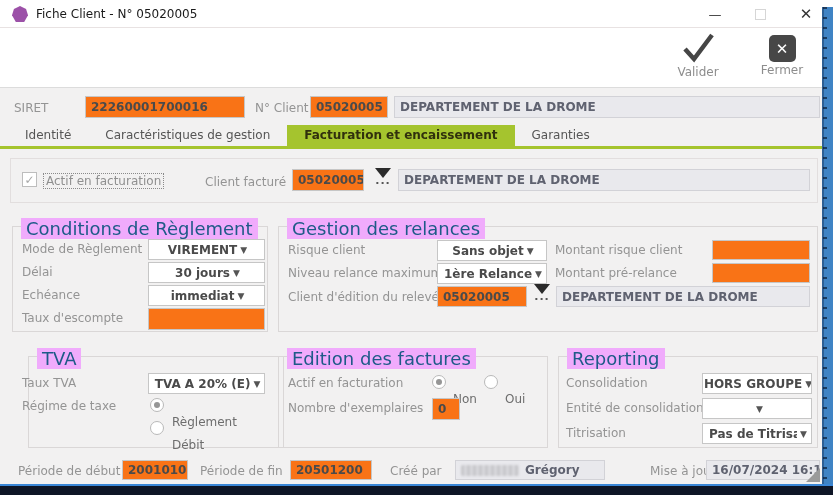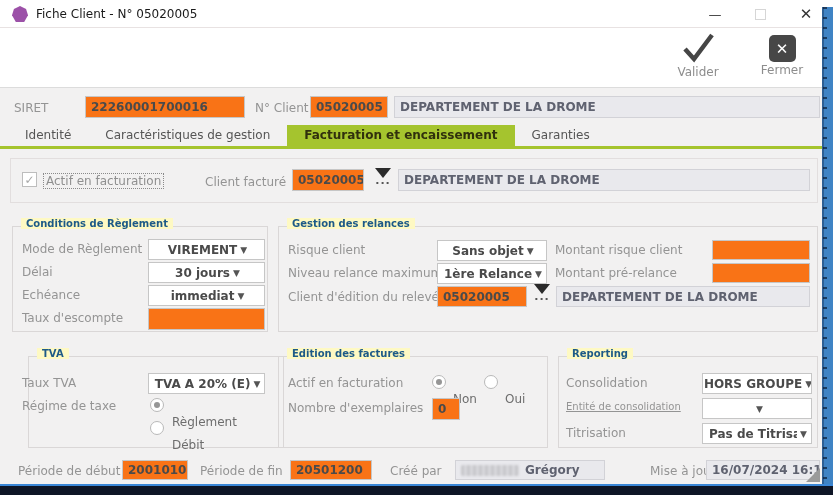--- a/index.html
+++ b/index.html
@@ -64,22 +64,22 @@
   .checkbox { position:absolute; width:15px; height:15px; background:#fff; border:1px solid #bdbdbd;
     display:flex; align-items:center; justify-content:center; color:#a7a7a7; font-size:12px; font-weight:bold; }
   .dotted { border:1px dotted #8a8a8a; padding:0 2px; }
 
   .lookup { position:absolute; width:22px; display:flex; flex-direction:column; align-items:center; cursor:default; }
   .lookup .tri { width:0; height:0; border-left:8px solid transparent; border-right:8px solid transparent; border-top:10px solid #2b2b2b; }
   .lookup .dots { color:#555; font-weight:bold; font-size:11px; line-height:6px; letter-spacing:1px; }
 
   
   .group { position:absolute; border:1px solid #dad7d7; }
-  .gtitle { position:absolute; top:-9px; left:8px; background:#fef9c3; padding:0 5px;
-    font-weight:bold; color:#1d5a87; font-size:10px; white-space:nowrap; }
+  .gtitle { position:absolute; top:-9px; left:8px; background:#f0abfc; padding:0 5px;
+    font-weight:normal; color:#1d5a87; font-size:18px; white-space:nowrap; }
 
   
   .radio { position:absolute; width:14px; height:14px; border-radius:50%; border:1px solid #b9b9b9; background:#fff; }
   .radio.sel::after { content:''; display:block; width:6px; height:6px; border-radius:50%; background:#969696; margin:3px; }
   .rlabel { position:absolute; color:#6d6d6d; white-space:nowrap;margin-top:16px; }
 
   
   .redacted { display:inline-block; width:58px; height:11px; margin-right:6px; border-radius:2px;
     background:repeating-linear-gradient(90deg,#c7c7cb 0 3px,#d8d8dc 3px 6px); filter:blur(1px); }
 
@@ -223,21 +223,21 @@
 <div class="tb" style="left:432px; top:398px; width:28px;">0</div>
 
 <div class="group" style="left:558px; top:356px; width:260px; height:92px;">
   <span class="gtitle">Reporting</span>
 </div>
 <span class="lbl" style="left:566px; top:376px;">Consolidation</span>
 <div class="combo" style="left:702px; top:373px; width:110px;">
   <span>HORS GROUPE</span>
   <span class="carrow">▼</span>
 </div>
-<span class="lbl" style="left:566px; top:401px; font-size:10px;text-decoration:underline;">Entité de consolidation</span>
+<span class="lbl" style="left:566px; top:401px; font-size:12px;">Entité de consolidation</span>
 <div class="combo" style="left:702px; top:398px; width:110px;">
   <span></span>
   <span class="carrow">▼</span>
 </div>
 <span class="lbl" style="left:566px; top:426px;">Titrisation</span>
 <div class="combo" style="left:702px; top:423px; width:110px;">
   <span style="overflow:hidden;">Pas de Titrisatio</span>
   <span class="carrow">▼</span>
 </div>
 

